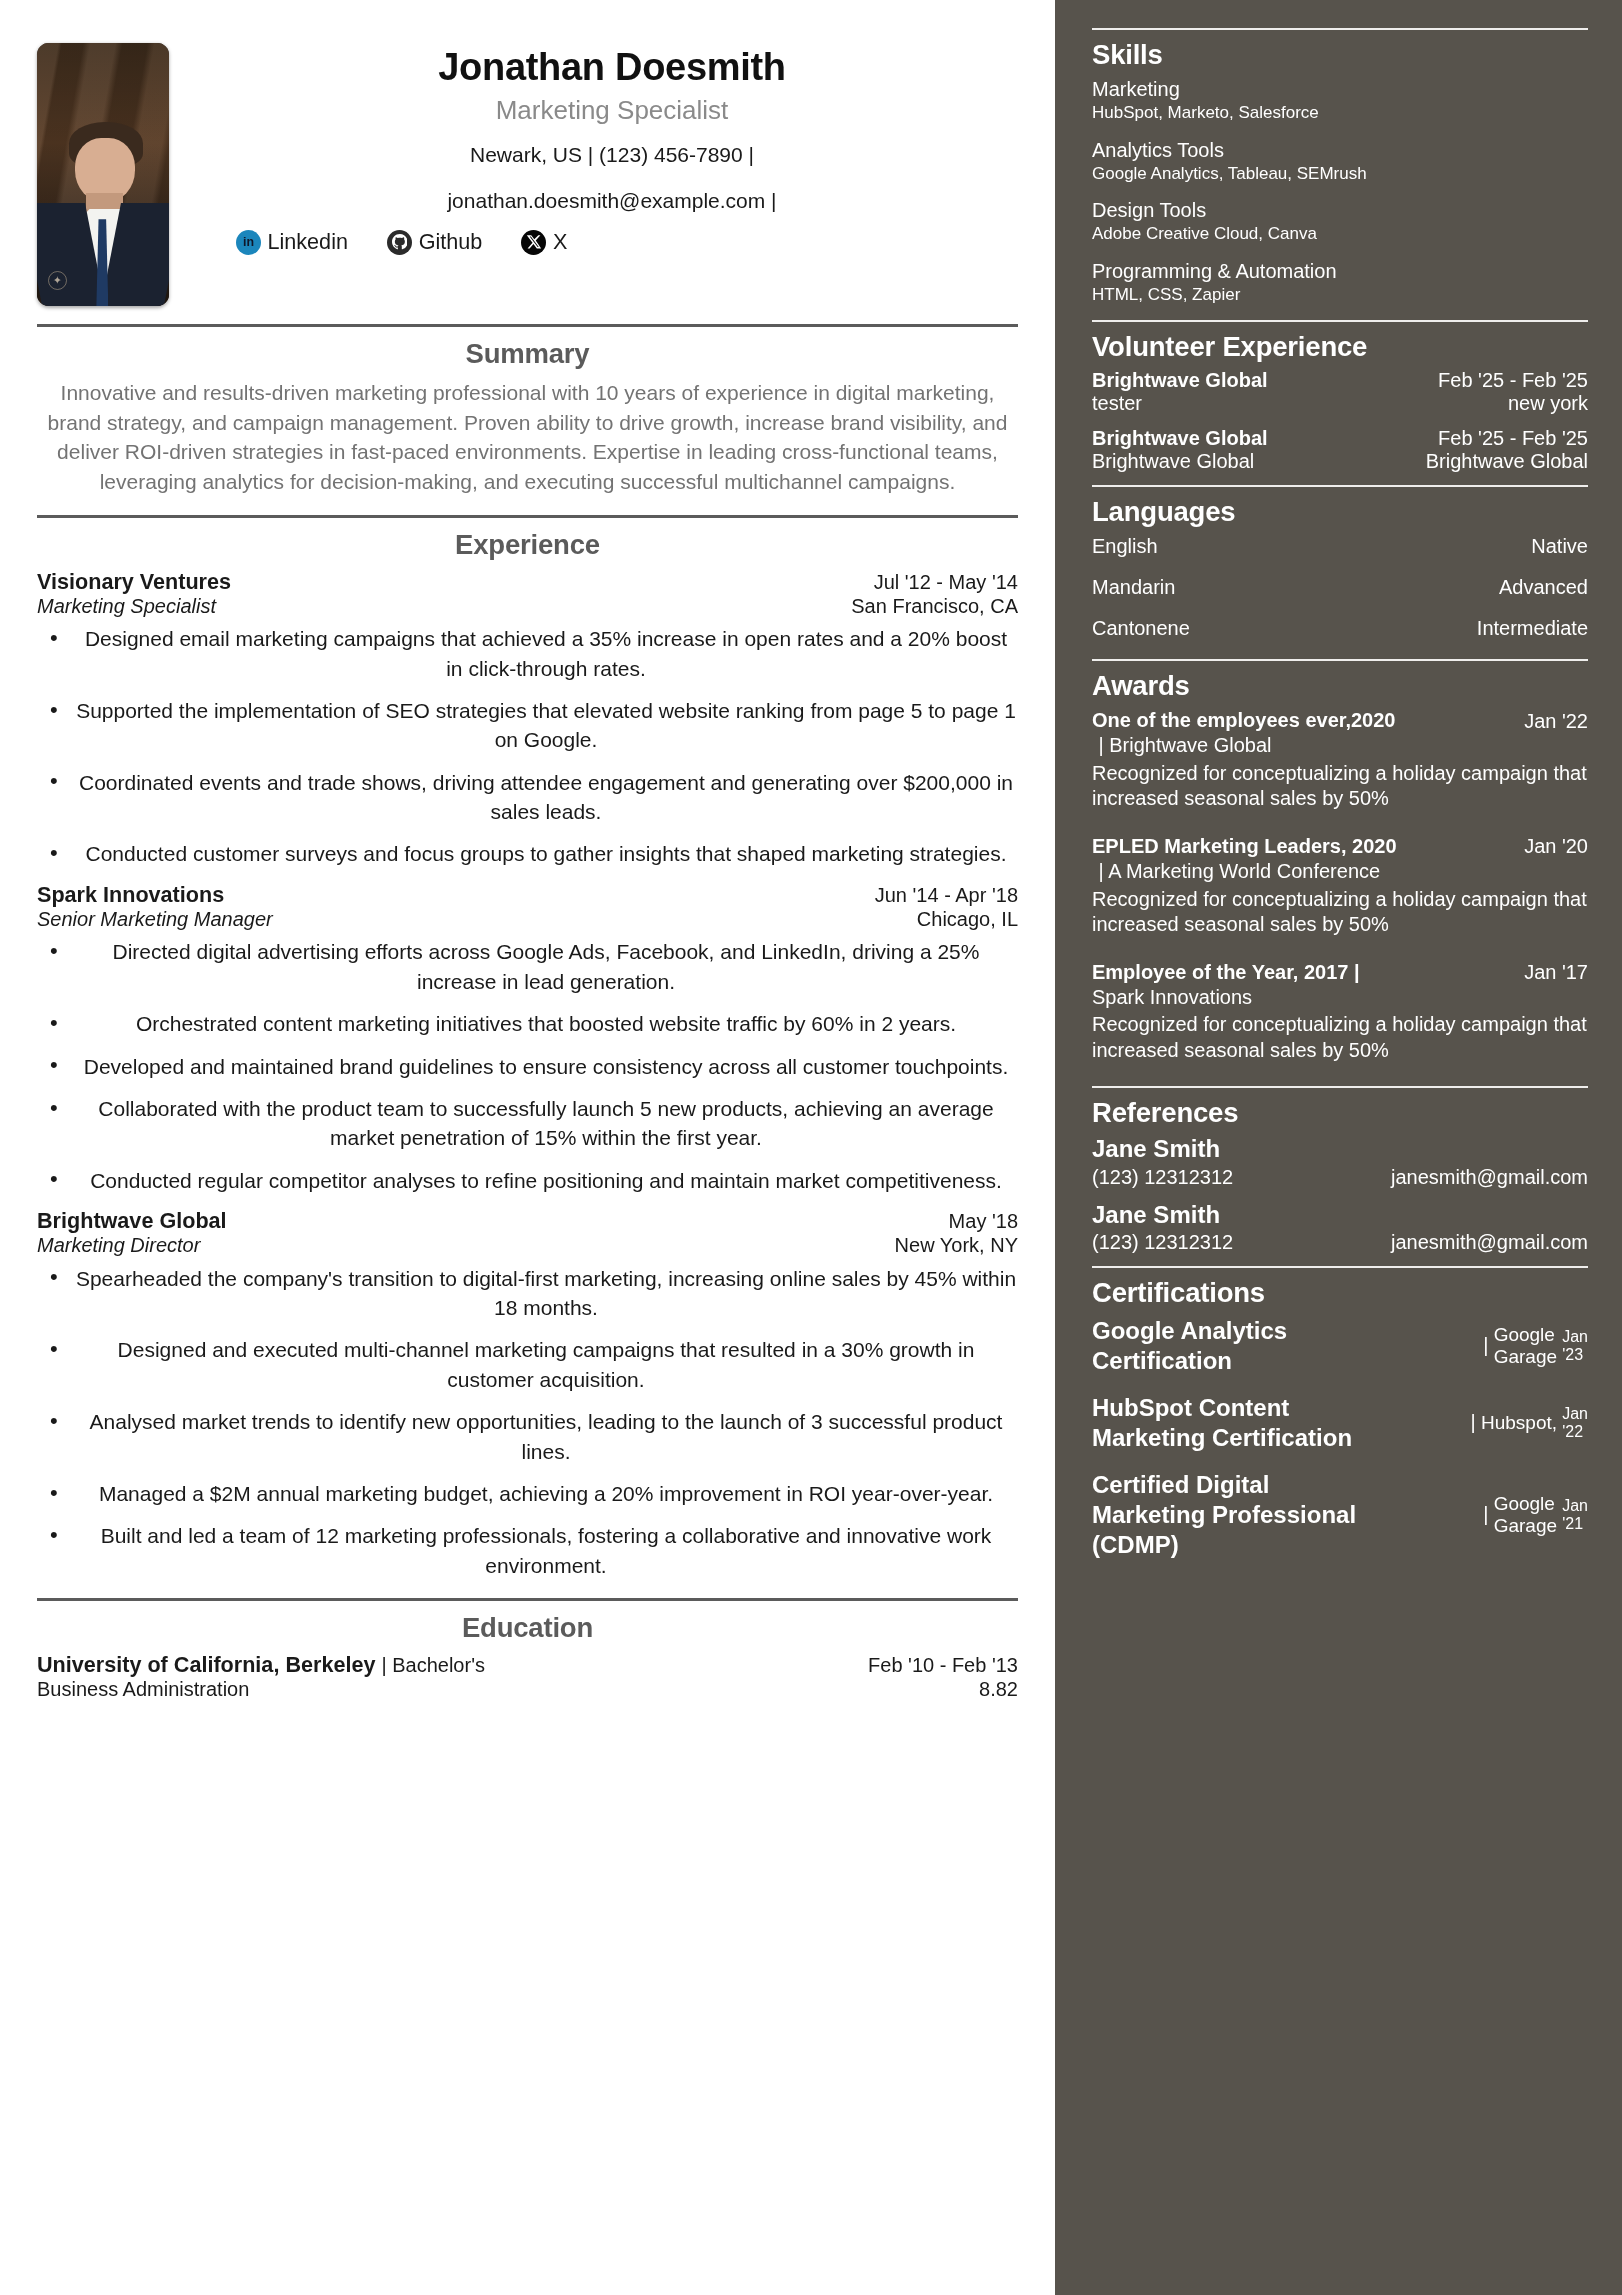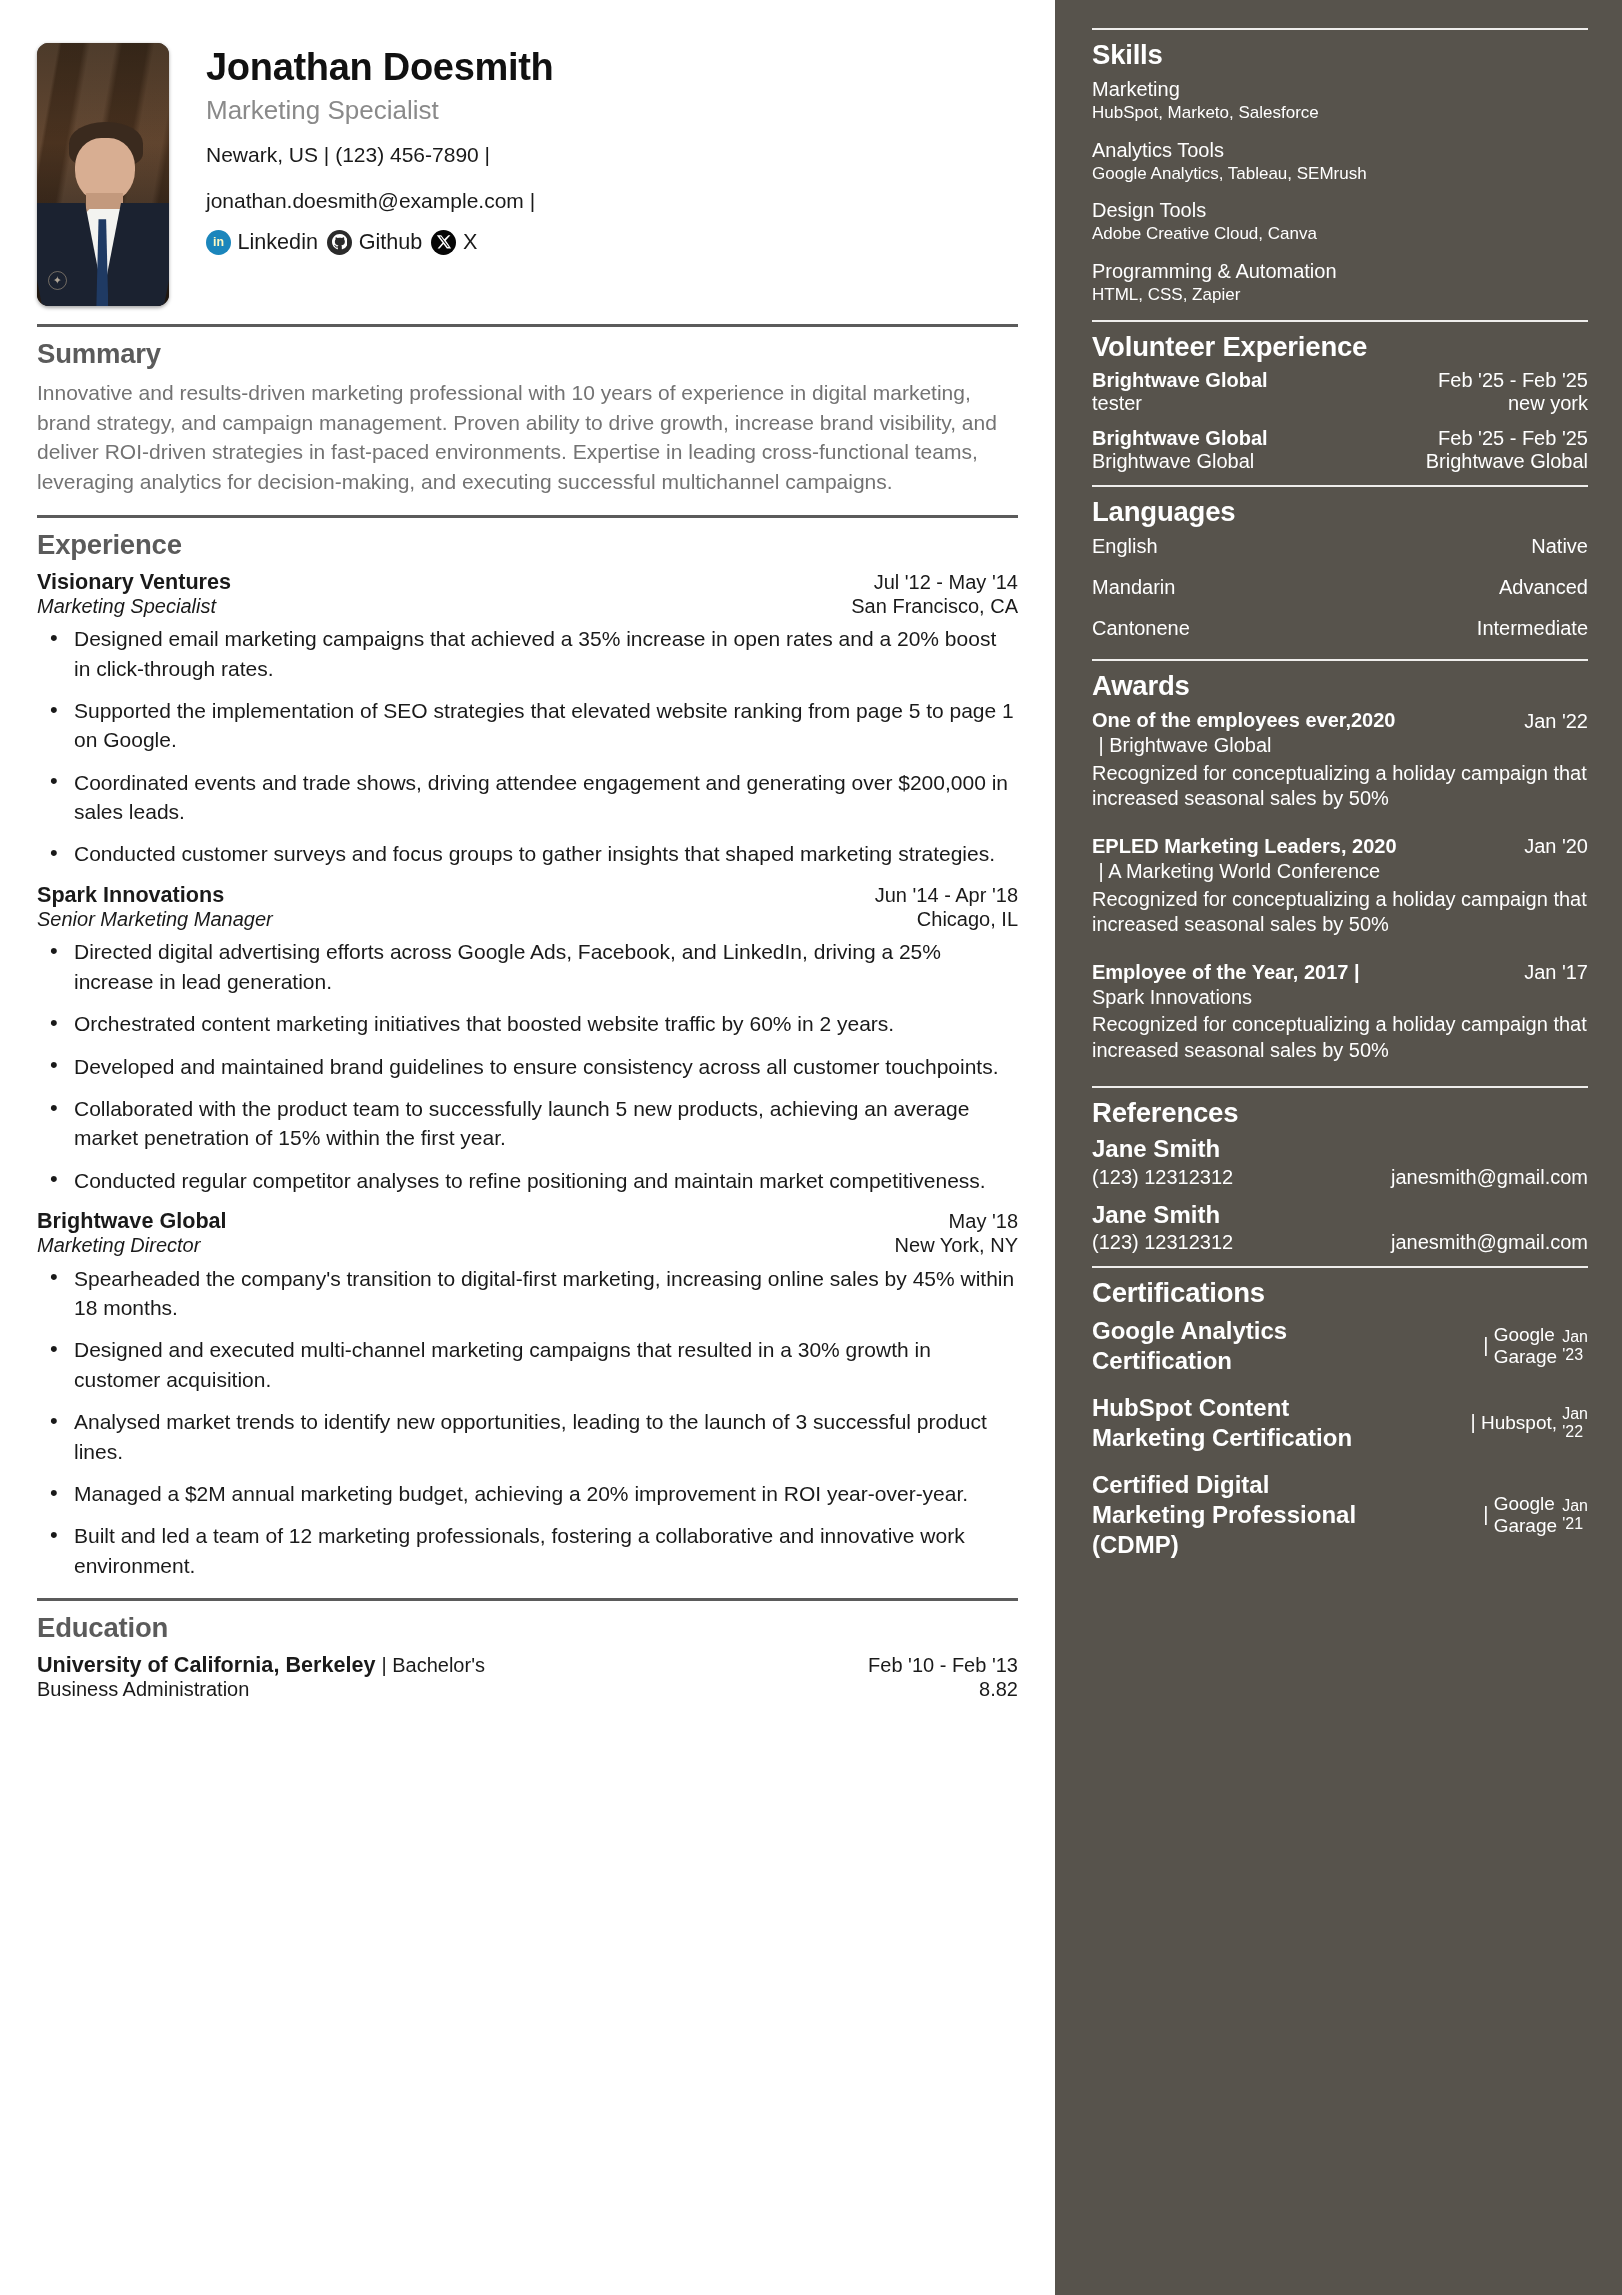--- a/index.html
+++ b/index.html
@@ -10,20 +10,21 @@
     color:#1a1a1a;
   }
   .page { position:relative; width:1622px; height:2295px; display:flex; }
 
   
   .main {
     width:1055px;
     padding:0 37px 0 37px;
     background:#fff;
     position:relative;
+    text-align:center;
   }
 
   
   .header { display:flex; align-items:flex-start; padding-top:43px; }
   .photo {
     width:132px; height:263px;
     border-radius:11.8px;
     flex:0 0 132px;
     overflow:hidden;
     position:relative;
@@ -45,21 +46,21 @@
   .photo .tie { position:absolute; left:45%; top:67%; width:9%; height:33%; background:#1f3a63; clip-path:polygon(18% 0,82% 0,100% 100%,0 100%); }
   .photo .badge { position:absolute; left:8%; bottom:6%; width:19.6px; height:19.6px; border-radius:50%; border:1.3px solid rgba(200,180,150,.5); }
   .photo .badge::after { content:"✦"; position:absolute; inset:0; color:rgba(225,210,185,.75); font-size:11px; text-align:center; line-height:17px; }
 
   .head-txt { flex:1; padding-left:37px; padding-top:3.9px; }
   .name { font-size:38px; font-weight:bold; letter-spacing:-0.3px; line-height:1.08; color:#111; }
   .role { font-size:26px; color:#8a8a8a; margin-top:7.9px; line-height:1.1; }
   .contact { font-size:21px; color:#1a1a1a; margin-top:14.4px; line-height:1.5; }
   .socials { display:flex; align-items:center; gap:9.2px; margin-top:13px; font-size:21.6px; }
   .sitem { display:flex; align-items:center; gap:6.5px; }
-  .sicon { width:25px; height:25px; border-radius:50%; display:inline-flex; align-items:center; justify-content:center; color:#fef9c3; font-size:13px; font-weight:bold; flex:0 0 25px; }
+  .sicon { width:25px; height:25px; border-radius:50%; display:inline-flex; align-items:center; justify-content:center; color:#0f172a; font-size:13px; font-weight:bold; flex:0 0 25px;margin-left:30px; }
   .sicon.li { background:#1b86bc; font-size:12.4px; }
   .sicon.gh { background:#2b2b2b; }
   .sicon.x  { background:#060606; font-size:13.7px; }
   .sicon svg { width:15.7px; height:15.7px; fill:#fff; }
 
   hr.rule { border:0; border-top:3.3px solid #5b5b5b; margin:18.3px 0 0 0; }
   .sect-title { font-size:27.5px; font-weight:bold; color:#5b5b5b; margin:10.5px 0 7.9px; letter-spacing:-0.2px; }
   .summary { font-size:21px; line-height:1.42; color:#737373; }
 
   .job { margin-top:6.5px; }

